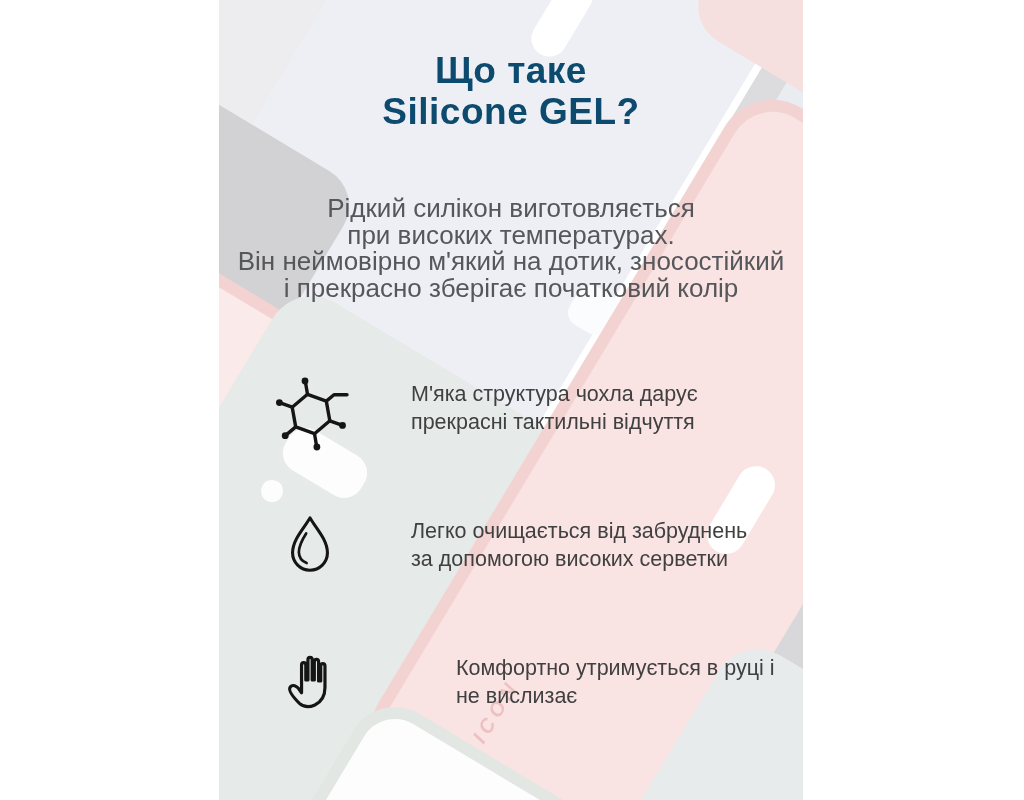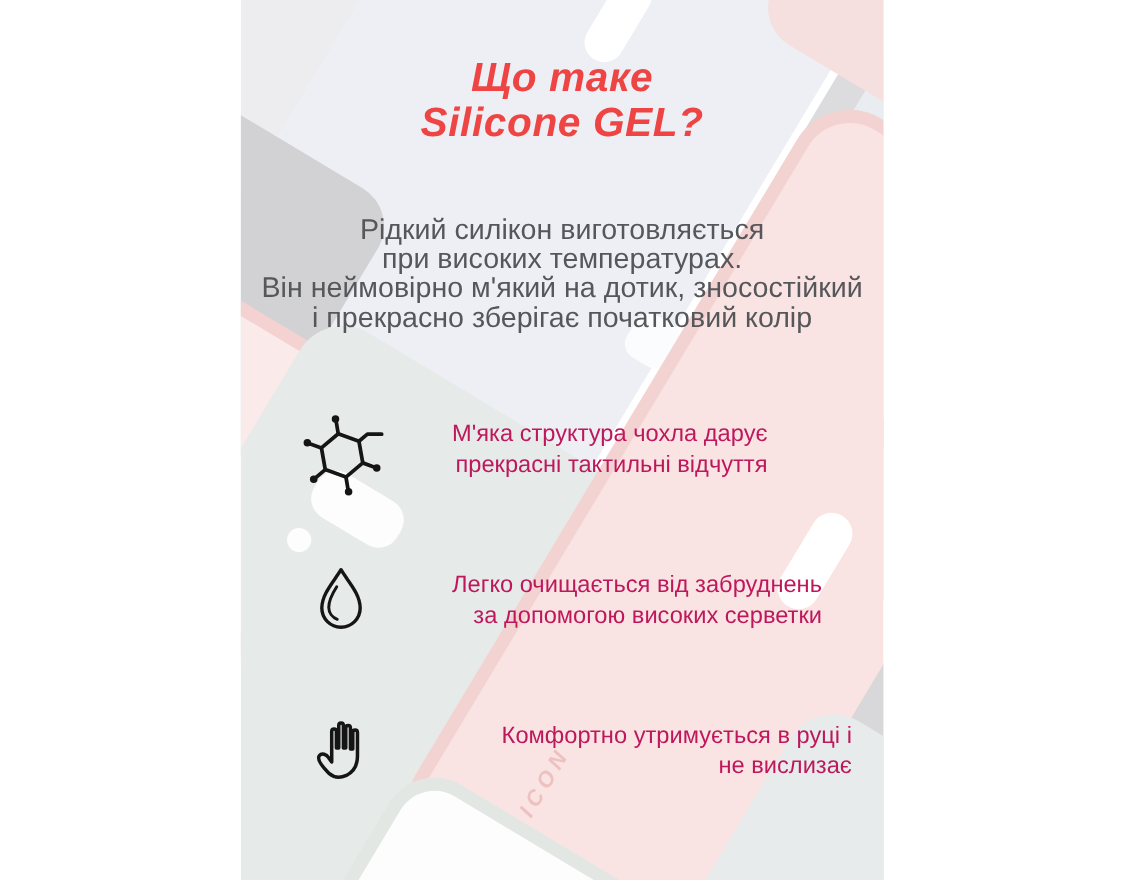--- a/index.html
+++ b/index.html
@@ -26,24 +26,24 @@
   .cut-pill-top{left:325px;top:-25px;width:36px;height:85px;border-radius:18px;}
   .cut-sq-mid{left:352px;top:288px;width:44px;height:44px;border-radius:14px;background:#fbfcfd;}
   .cut-sq-mint{left:62px;top:440px;width:88px;height:46px;border-radius:20px;background:#fdfdfd;}
   .cut-dot-mint{left:42px;top:480px;width:22px;height:22px;border-radius:50%;background:#fdfdfd;}
   .cut-pill-pink{left:503px;top:462px;width:38px;height:96px;border-radius:19px;}
   .watermark{position:absolute;left:242px;top:700px;transform:rotate(-59deg);font-weight:bold;font-style:italic;
     font-size:20px;letter-spacing:5px;color:rgba(214,120,120,0.32);}
 
   
   .title{position:absolute;left:0;top:50px;width:100%;text-align:center;
-    font-size:37px;line-height:41px;font-weight:800;font-style:italic;color:#ef4444;letter-spacing:0.5px;white-space:pre-line;}
+    font-size:37px;line-height:41px;font-weight:800;color:#0c4a6e;letter-spacing:0.5px;white-space:pre-line;}
   .intro{position:absolute;left:-40px;top:195px;width:664px;text-align:center;
     font-size:26px;line-height:26.5px;color:#56575b;white-space:pre-line;}
-  .feature-text{position:absolute;left:192px;font-size:21.5px;line-height:27.5px;color:#be185d;white-space:pre-line;text-align:right;}
+  .feature-text{position:absolute;left:192px;font-size:21.5px;line-height:27.5px;color:#404040;white-space:pre-line;}
   .ft1{top:381px;} .ft2{top:518px;} .ft3{top:655px;margin-left:45px;}
   .ficon{position:absolute;}
   .fi1{left:54px;top:372px;} .fi2{left:60px;top:512px;} .fi3{left:58px;top:648px;}
 </style>
 </head>
 <body>
 
 <div class="canvas">
   <div class="content">
 

